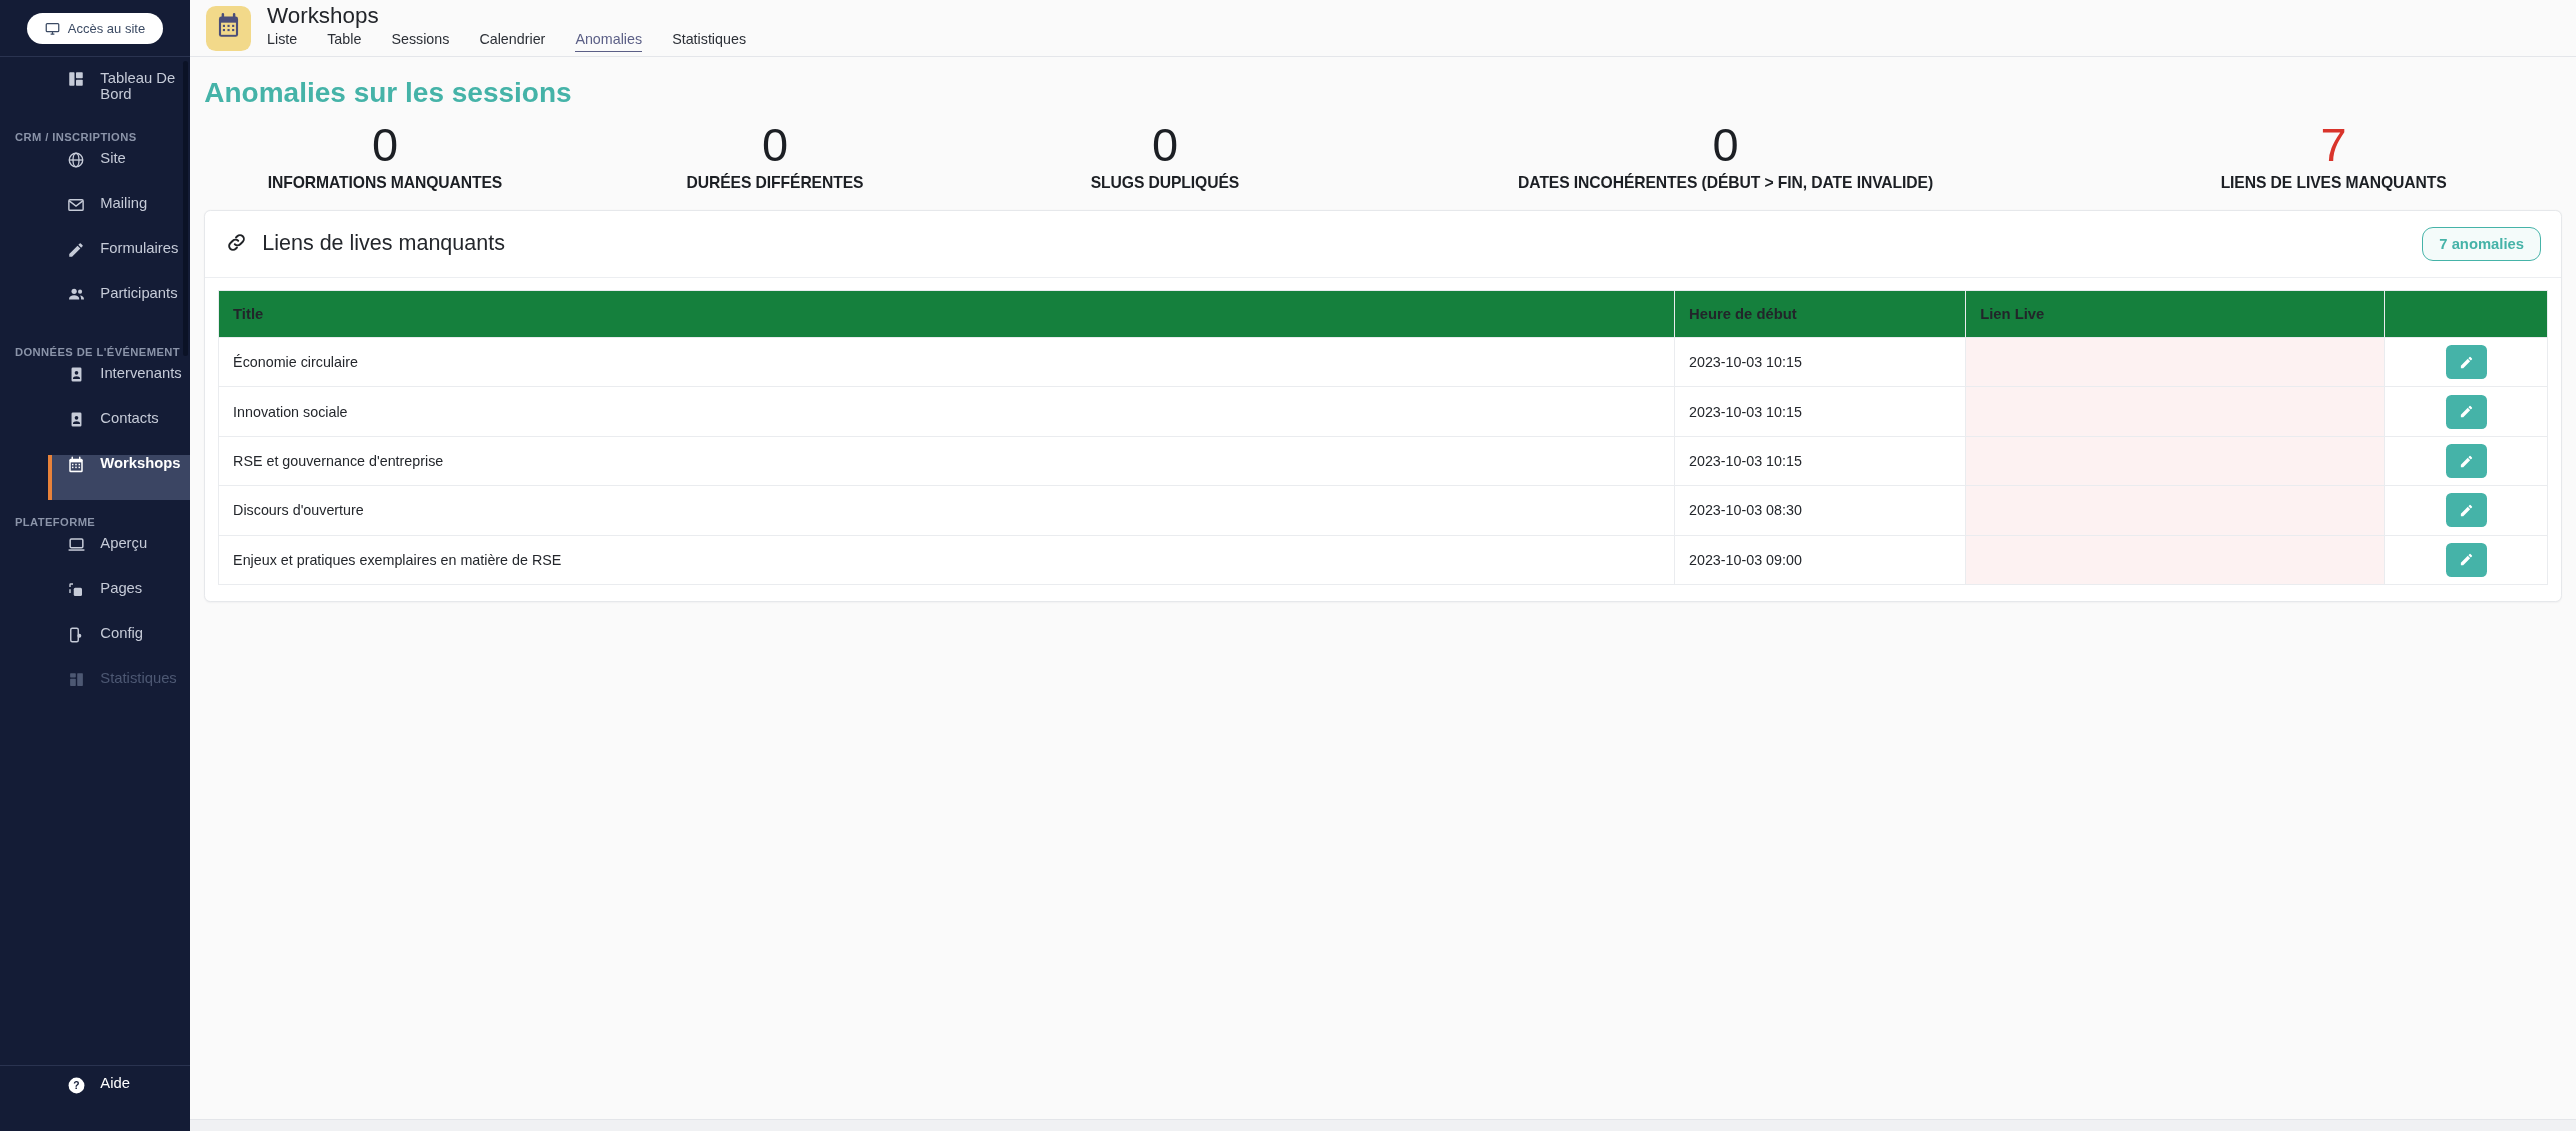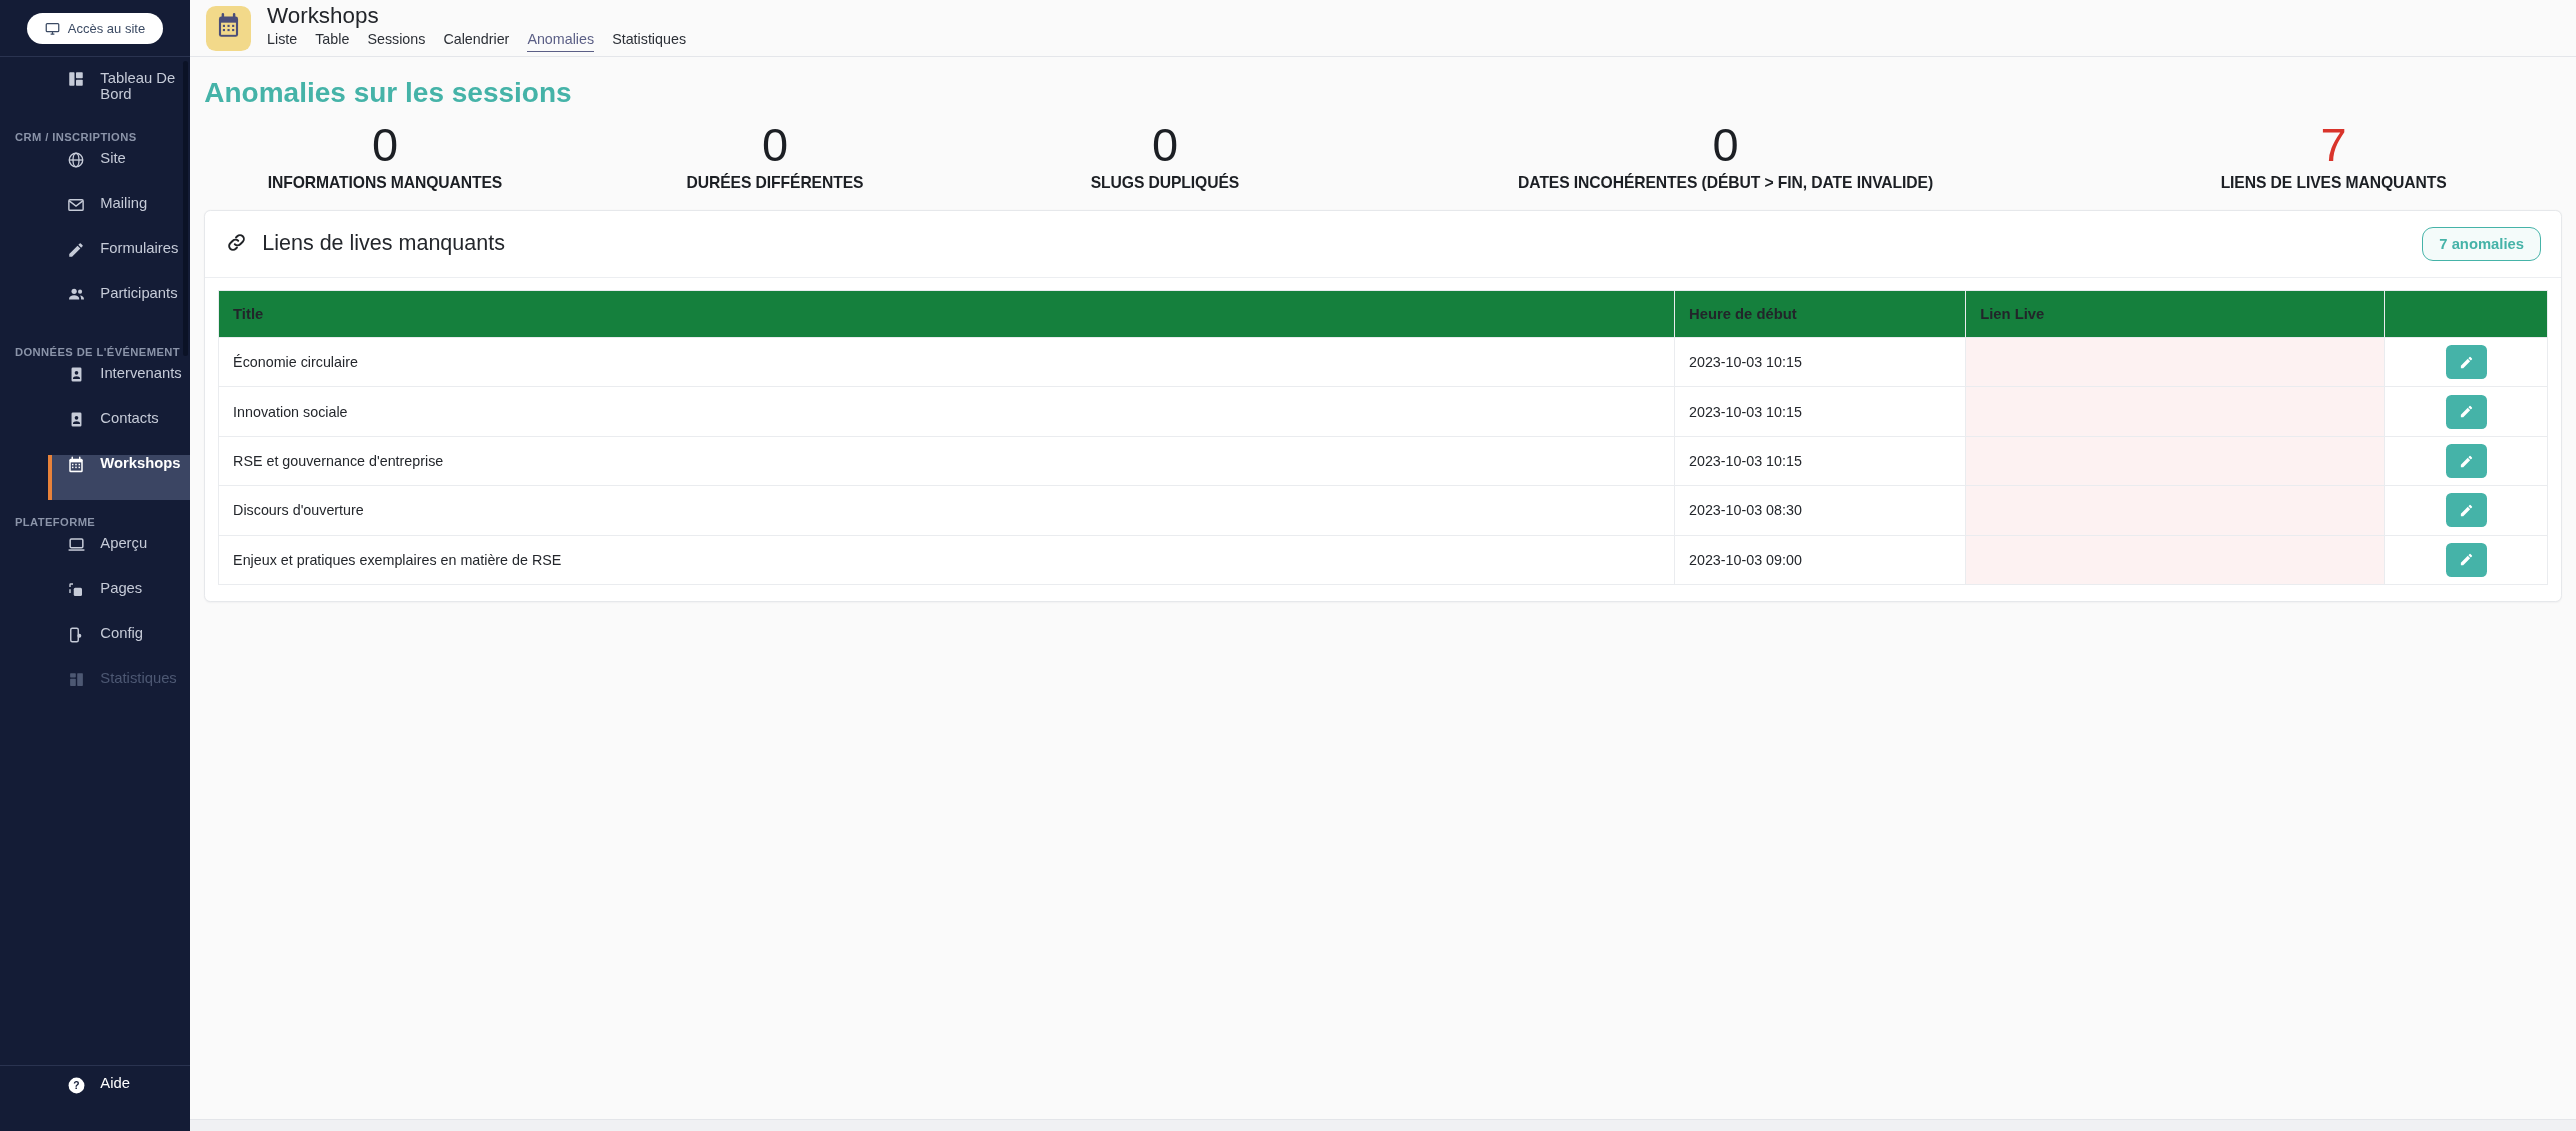--- a/index.html
+++ b/index.html
@@ -119,21 +119,21 @@
     border-radius: 9.8px;
     display: flex; align-items: center; justify-content: center;
     flex: 0 0 45px;
   }
   .topbar-texts { display: flex; flex-direction: column; justify-content: center; gap: 1.8px; }
   .page-title {
     font-size: 22.4px;
     color: #22252a;
     line-height: 1.05;
   }
-  .tabs { display: flex; gap: 18px; align-items: flex-end; margin-top: 1.8px; }
+  .tabs { display: flex; gap: 30px; align-items: flex-end; margin-top: 1.8px; }
   .tab {
     font-size: 14.3px;
     color: #2b2f36;
     padding-bottom: 4.5px;
     cursor: pointer;
     border-bottom: 1.8px solid transparent;
     white-space: nowrap;
   }
   .tab.active {
     color: #5b5f86;

